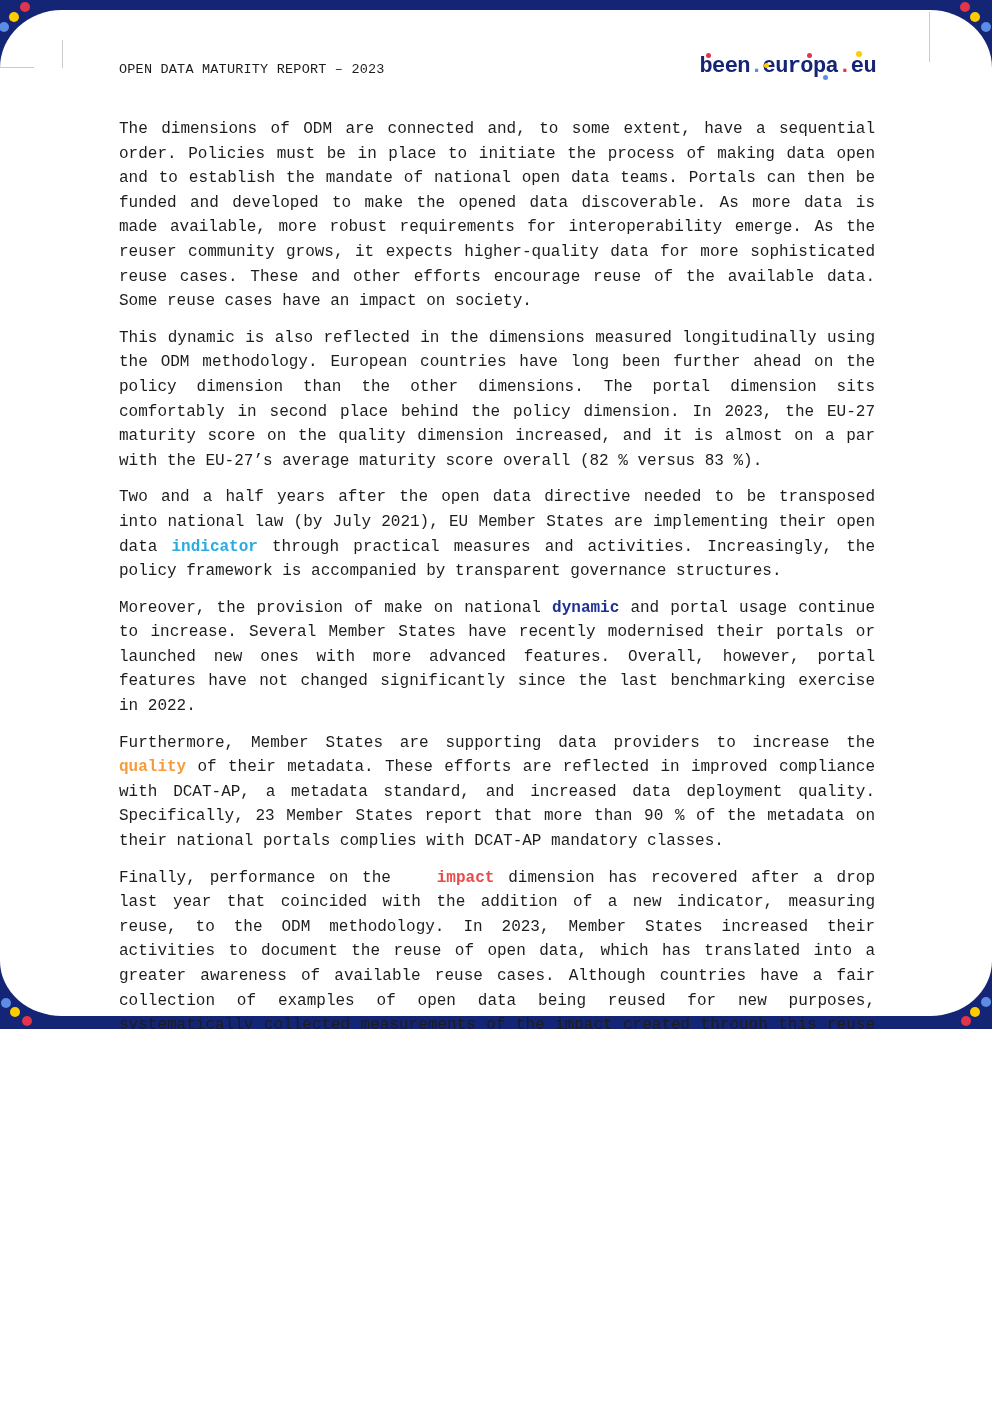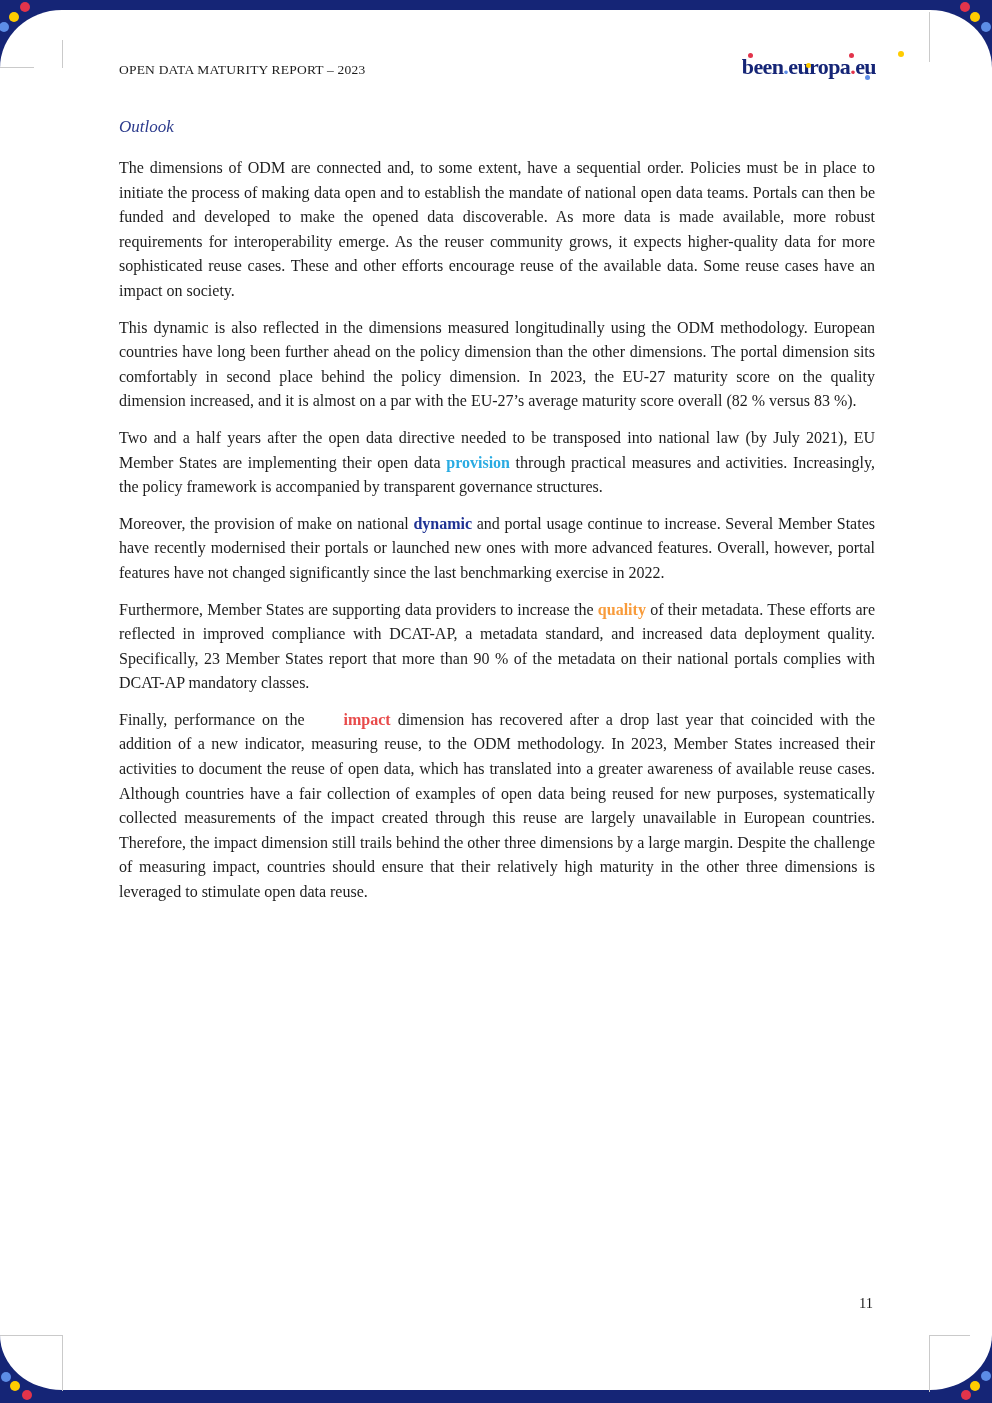--- a/index.html
+++ b/index.html
@@ -1,18 +1,18 @@
 <!DOCTYPE html>
 <html style="--frame-navy: #152576; --dot-red: #e2344b; --dot-yellow: #ffcc00; --dot-blue: #5c8ce6; --heading-blue: #2b3a8c; --accent-cyan: #29abe2; --accent-navy: #1f3293; --accent-orange: #f89b3a; --accent-red: #e84b4b;"><head>
 <meta charset="utf-8">
 <style>
   html,body { margin:0; padding:0; background:#ffffff; }
   .page {
-    position:relative; width:992px; height:1403px; background:#ffffff;
-    overflow:hidden; font-family:Liberation Serif, serif;
+    position:relative; width:992px; height:1029px; background:#ffffff;
+    overflow:hidden; font-family:Liberation Mono, monospace;
   }
 
   
   .top-bar    { position:absolute; top:0; left:0; width:100%; height:10px; background:var(--frame-navy,#152576); z-index:1; }
   .bottom-bar { position:absolute; bottom:0; left:0; width:100%; height:13px; background:var(--frame-navy,#152576); z-index:1; }
 
   .corner { position:absolute; width:62px; height:68px; background:var(--frame-navy,#152576); z-index:2; }
   .corner::after { content:""; position:absolute; left:0; right:0; background:#fff; }
   .corner.tl { top:0; left:0; }      .corner.tl::after { top:10px; bottom:0;  border-top-left-radius:100% 100%; }
   .corner.tr { top:0; right:0; }     .corner.tr::after { top:10px; bottom:0;  border-top-right-radius:100% 100%; }
@@ -127,24 +127,23 @@
   <div class="logo">
     <span>been</span><span class="sep1">.</span><span>europa</span><span class="sep2">.</span><span>eu</span>
     <span class="logo-accent la-1"></span>
     <span class="logo-accent la-2"></span>
     <span class="logo-accent la-3"></span>
     <span class="logo-accent la-4"></span>
     <span class="logo-accent la-5"></span>
   </div>
 
   <main class="content">
-    <h2 class="heading">Outlook</h2>
     <p><span>The dimensions of ODM are connected and, to some extent, have a sequential order. Policies must be in place to initiate the process of making data open and to establish the mandate of national open data teams. Portals can then be funded and developed to make the opened data discoverable. As more data is made available, more robust requirements for interoperability emerge. As the reuser community grows, it expects higher-quality data for more sophisticated reuse cases. These and other efforts encourage reuse of the available data. Some reuse cases have an impact on society.</span></p>
     <p><span>This dynamic is also reflected in the dimensions measured longitudinally using the ODM methodology. European countries have long been further ahead on the policy dimension than the other dimensions. The portal dimension sits comfortably in second place behind the policy dimension. In 2023, the EU-27 maturity score on the quality dimension increased, and it is almost on a par with the EU-27’s average maturity score overall (82 % versus 83 %).</span></p>
-    <p><span>Two and a half years after the open data directive needed to be transposed into national law (by July 2021), EU Member States are implementing their open data </span><span class="accent accent-cyan">provision</span><span> through practical measures and activities. Increasingly, the policy framework is accompanied by transparent governance structures.</span></p>
+    <p><span>Two and a half years after the open data directive needed to be transposed into national law (by July 2021), EU Member States are implementing their open data </span><span class="accent accent-cyan">indicator</span><span> through practical measures and activities. Increasingly, the policy framework is accompanied by transparent governance structures.</span></p>
     <p><span>Moreover, the provision of make on national </span><span class="accent accent-navy">dynamic</span><span> and portal usage continue to increase. Several Member States have recently modernised their portals or launched new ones with more advanced features. Overall, however, portal features have not changed significantly since the last benchmarking exercise in 2022.</span></p>
     <p><span>Furthermore, Member States are supporting data providers to increase the </span><span class="accent accent-orange">quality</span><span> of their metadata. These efforts are reflected in improved compliance with DCAT-AP, a metadata standard, and increased data deployment quality. Specifically, 23 Member States report that more than 90 % of the metadata on their national portals complies with DCAT-AP mandatory classes.</span></p>
     <p><span>Finally, performance on the </span><span class="accent accent-red">impact</span><span> dimension has recovered after a drop last year that coincided with the addition of a new indicator, measuring reuse, to the ODM methodology. In 2023, Member States increased their activities to document the reuse of open data, which has translated into a greater awareness of available reuse cases. Although countries have a fair collection of examples of open data being reused for new purposes, systematically collected measurements of the impact created through this reuse are largely unavailable in European countries. Therefore, the impact dimension still trails behind the other three dimensions by a large margin. Despite the challenge of measuring impact, countries should ensure that their relatively high maturity in the other three dimensions is leveraged to stimulate open data reuse.</span></p>
   </main>
 
   <div class="page-number">11</div>
 
 </div>
 
 </body></html>

